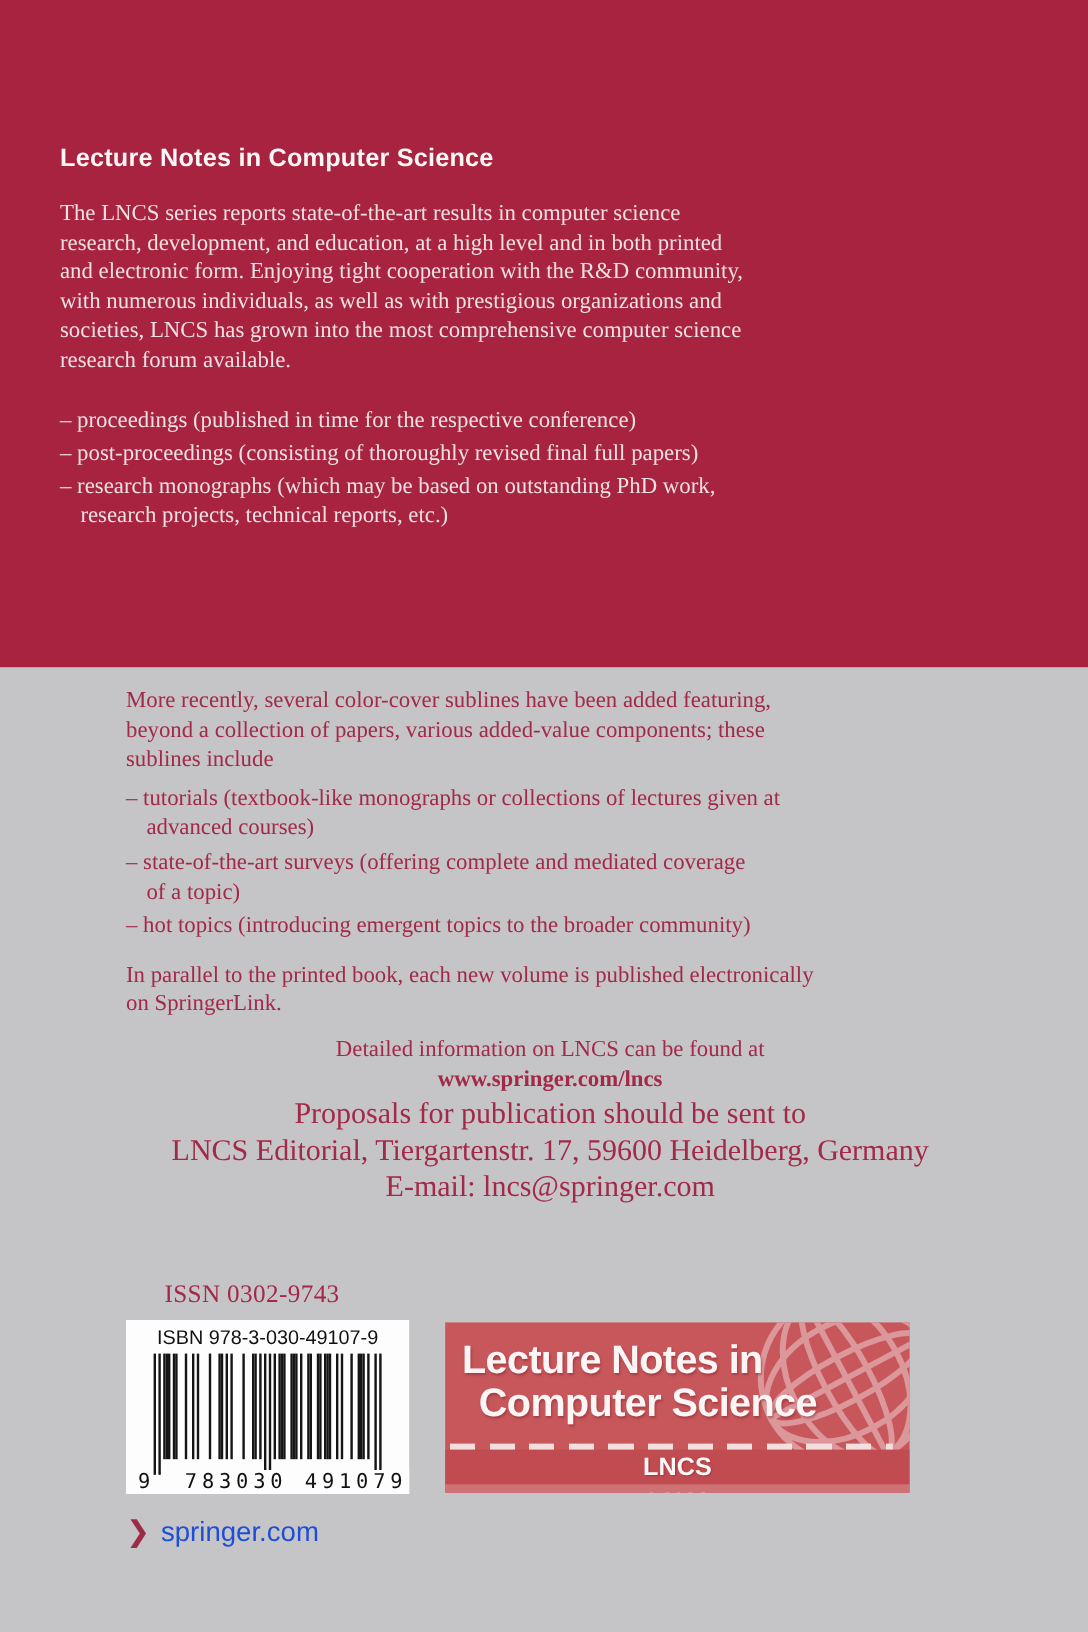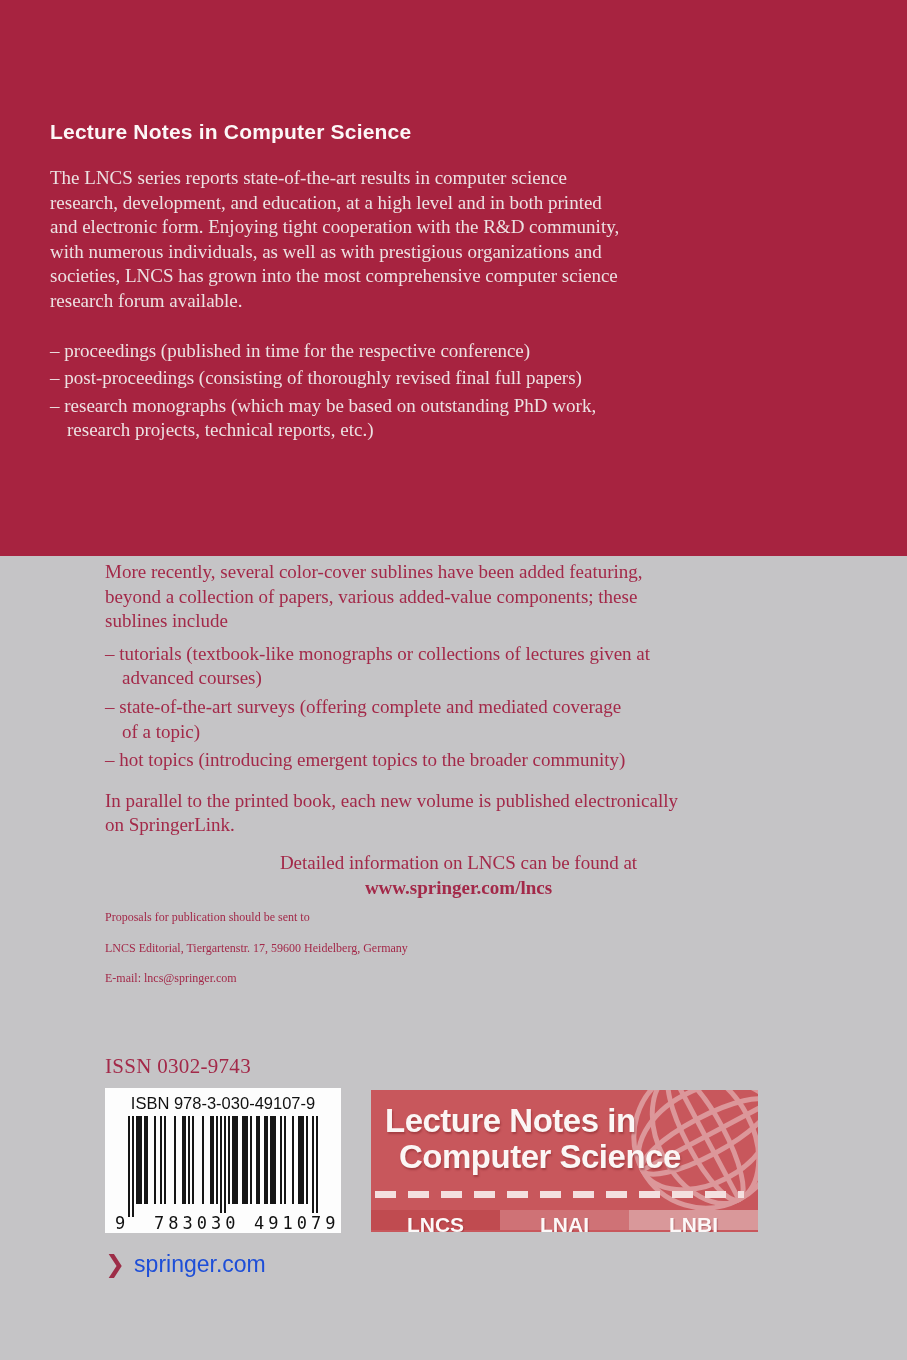--- a/index.html
+++ b/index.html
@@ -38,35 +38,36 @@
     white-space: pre-line;
     font-size: 19px;
     line-height: 24.6px;
     padding-left: 17px;
     text-indent: -17px;
     margin-bottom: 3px;
   }
 
   
   .gray-section {
-    padding: 4px 95px 0 105px;
+    padding: 16px 95px 0 105px;
     color: #a32949;
   }
   .gray-section .para { margin-bottom: 8px; }
   .gray-section .dash-list { margin-bottom: 16px; }
   .gray-section .dash-list li { margin-bottom: 4px; }
   .para-parallel { margin-top: 10px; margin-bottom: 13px !important; }
   .info-block { font-size: 19px; line-height: 24.6px; margin-bottom: 2px; text-align: center; }
   .info-link { font-weight: 700; }
-  .address-block { font-size: 12px; line-height: 30.5px; }
+  .address-block { font-size: 25px; line-height: 30.5px; text-align: center; }
 
   .issn-line {
     font-size: 21px;
     margin-top: 60px;
     letter-spacing: 0.3px;
+    margin-left: 32px;
   }
 
   
   .media-row {
     display: flex;
     margin-top: 9px;
     margin-left: 105px;
     gap: 30px;
   }
   .barcode-box {
@@ -137,30 +138,31 @@
   .logo-dashes {
     position: absolute;
     left: 4px;
     right: 14px;
     top: 101px;
     height: 7px;
     background: repeating-linear-gradient(90deg, #f4dfdf 0 21px, transparent 21px 33px);
   }
   .logo-strip {
     position: absolute;
-    bottom: 2px;
+    bottom: 16px;
     left: 0;
     width: 100%;
     height: 20px;
     display: flex;
     font-family: "Liberation Sans", sans-serif;
     font-weight: 700;
     font-size: 21px;
     color: #fcf8f8;
     text-align: center;
+    flex-direction: column;
   }
   .strip-seg { flex: 1; line-height: 29px; text-shadow: 1px 1px 1px rgba(120,30,35,0.4); }
   .strip-seg.s0 { background: #c04b50; }
   .strip-seg.s1 { background: #cf7276; }
   .strip-seg.s2 { background: #d9989a; }
 
   
   .footer {
     display: flex;
     align-items: center;

